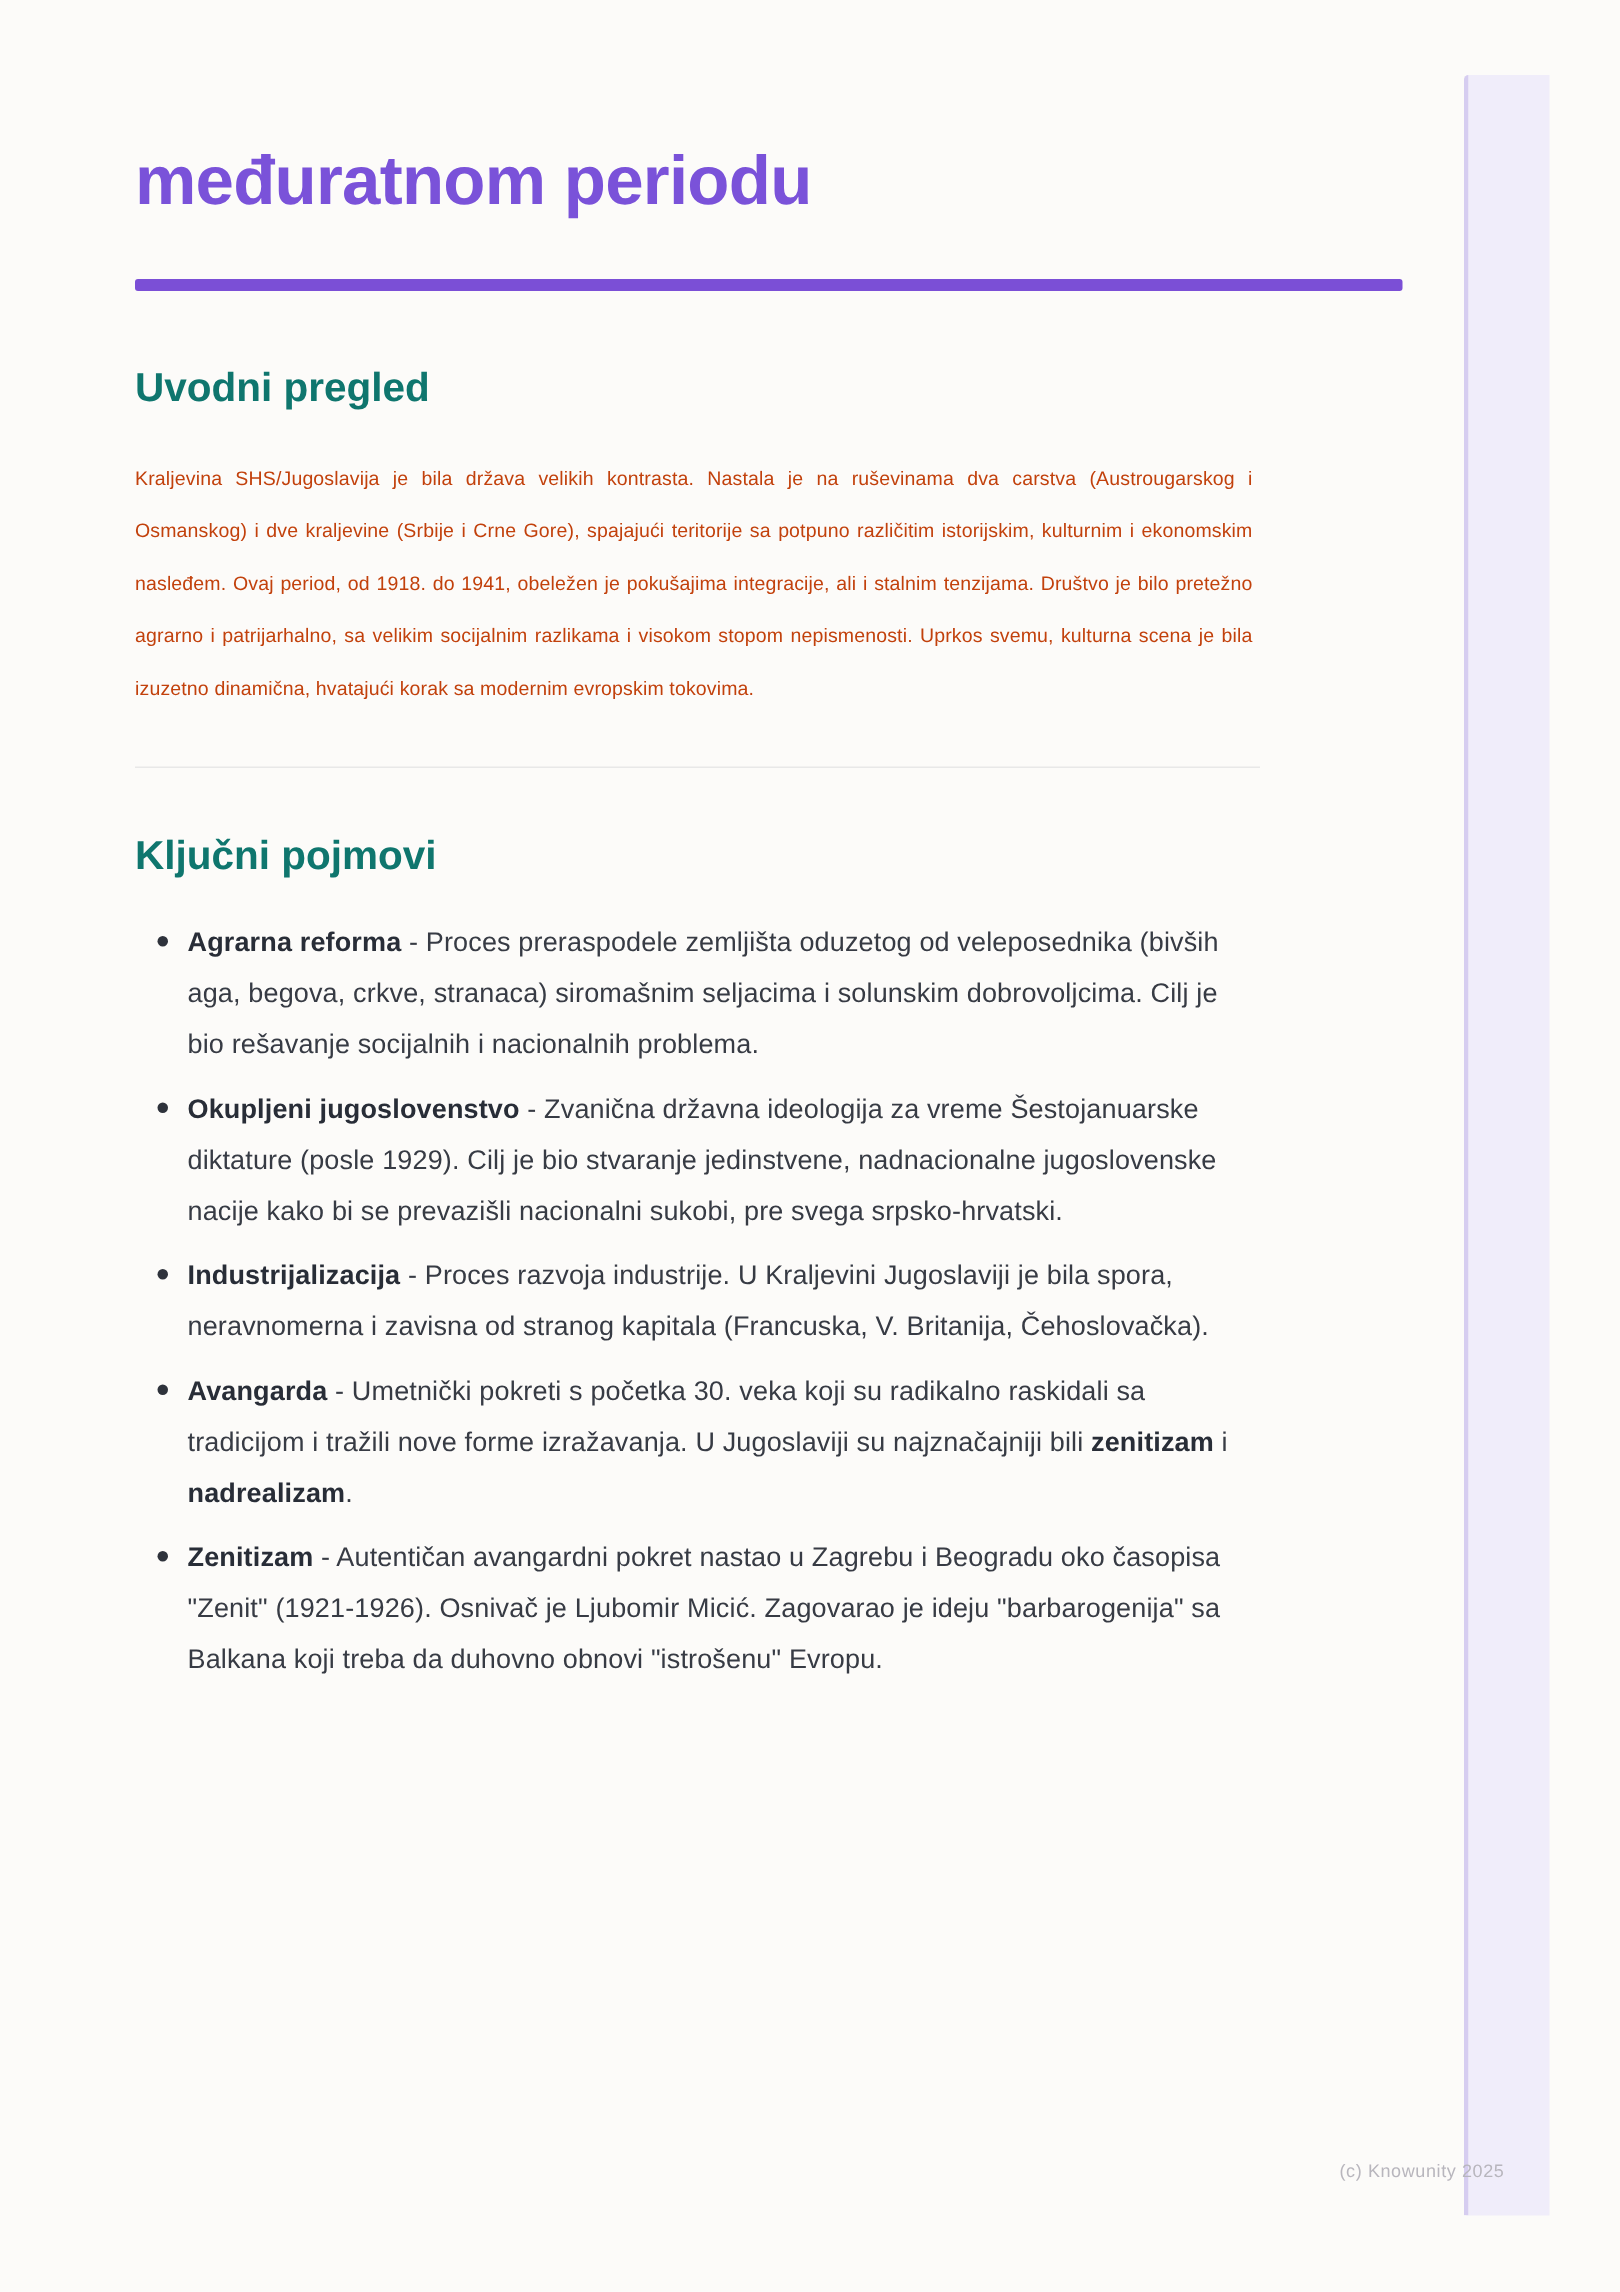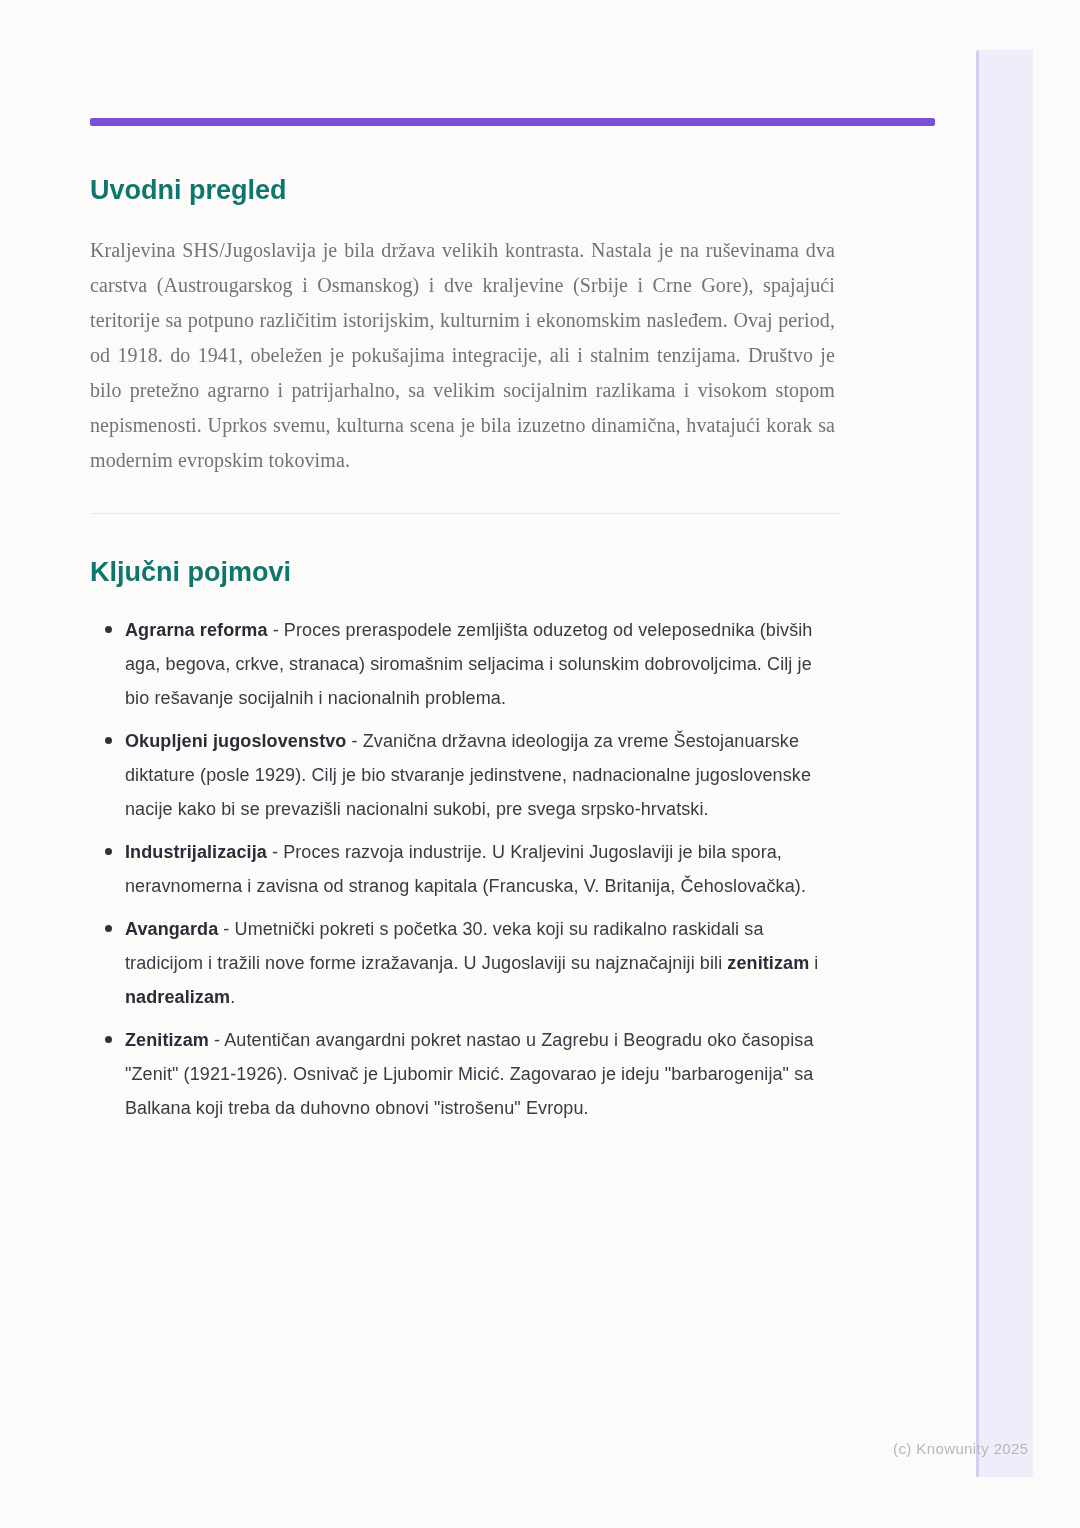--- a/index.html
+++ b/index.html
@@ -23,21 +23,21 @@
     height: 1427px;
     background: #f0edfa;
     border-left: 3px solid #d6cdf0;
     border-top-left-radius: 3px;
     z-index: 1;
   }
   .watermark {
     position: absolute;
     left: 893px;
     top: 1440px;
-    font-size: 15px;
+    font-size: 12px;
     letter-spacing: 0.4px;
     color: #b8b6bd;
     z-index: 2;
     white-space: nowrap;
   }
   .content {
     position: absolute;
     left: 90px;
     top: 86px;
     width: 845px;
@@ -63,26 +63,25 @@
     color: #0f766e;
     font-size: 27px;
     font-weight: bold;
     line-height: 32px;
   }
   .heading-intro { margin-top: 48px; }
   .heading-terms { margin-top: 42px; }
   .intro-paragraph {
     margin: 27px 0 0 0;
     width: 745px;
-    font-size: 20px;
+    font-size: 13px;
     line-height: 35px;
     letter-spacing: 0.1px;
-    color: #737373;
+    color: #c2410c;
     text-align: justify;
-    font-family: Liberation Serif, serif;
   }
   .divider {
     width: 750px;
     height: 1px;
     background: #e8e8e8;
     margin-top: 35px;
   }
   .key-terms {
     margin: 25px 0 0 0;
     padding: 0;
@@ -113,20 +112,21 @@
   }
 </style>
 </head>
 <body>
 
 <div class="side-strip"></div>
 <div class="watermark">(c) Knowunity 2025</div>
 
 <div class="content">
   <h1 class="doc-title">
+    <div>međuratnom periodu</div>
   </h1>
   <div class="title-bar"></div>
 
   <h2 class="section-heading heading-intro">Uvodni pregled</h2>
   <p class="intro-paragraph">Kraljevina SHS/Jugoslavija je bila država velikih kontrasta. Nastala je na ruševinama dva carstva (Austrougarskog i Osmanskog) i dve kraljevine (Srbije i Crne Gore), spajajući teritorije sa potpuno različitim istorijskim, kulturnim i ekonomskim nasleđem. Ovaj period, od 1918. do 1941, obeležen je pokušajima integracije, ali i stalnim tenzijama. Društvo je bilo pretežno agrarno i patrijarhalno, sa velikim socijalnim razlikama i visokom stopom nepismenosti. Uprkos svemu, kulturna scena je bila izuzetno dinamična, hvatajući korak sa modernim evropskim tokovima.</p>
 
   <div class="divider"></div>
 
   <h2 class="section-heading heading-terms">Ključni pojmovi</h2>
   <ul class="key-terms">

